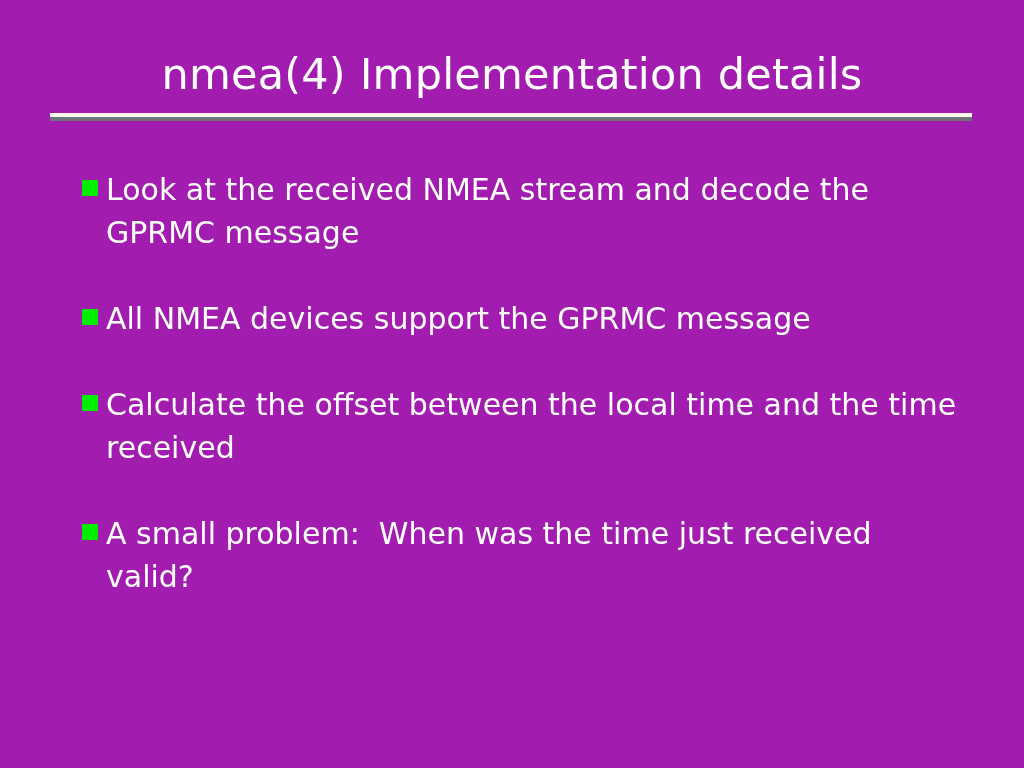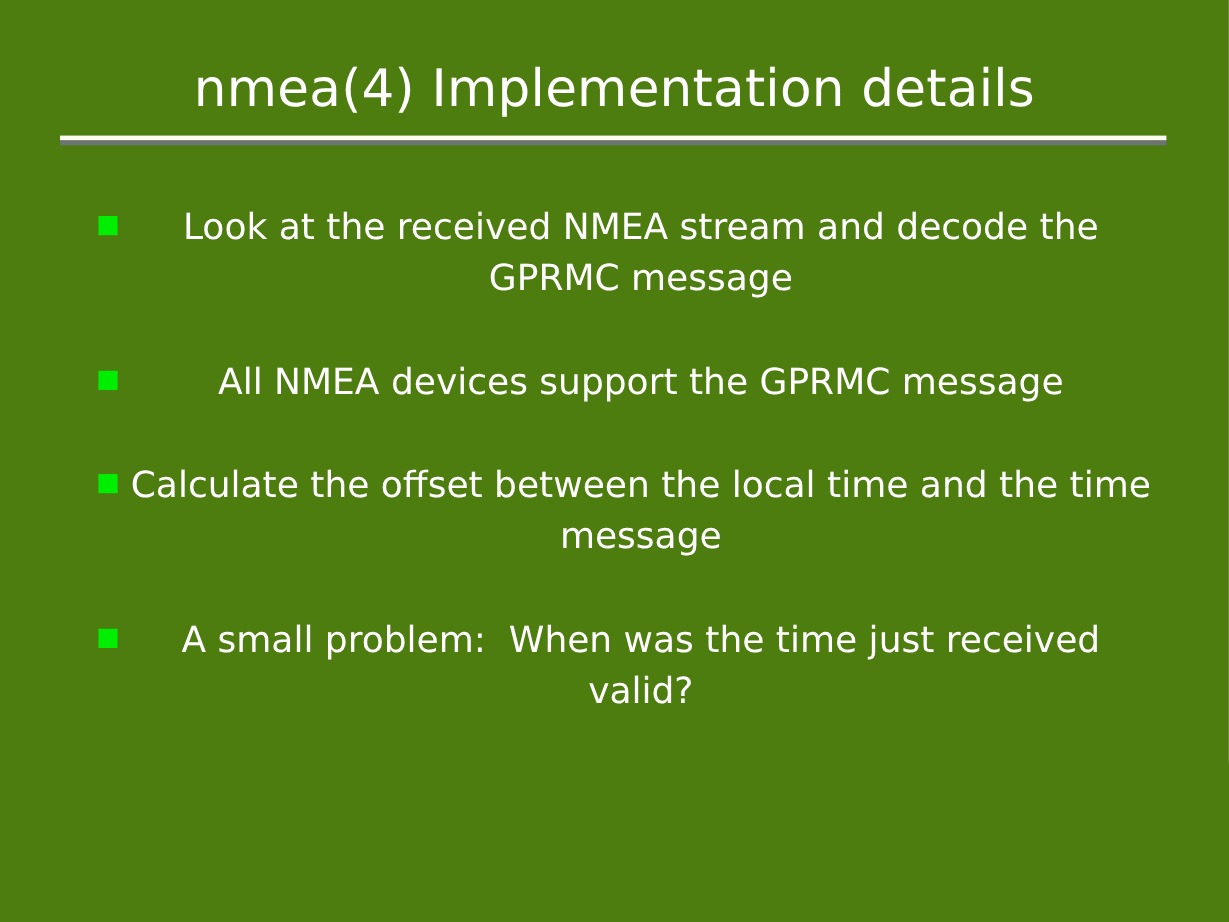--- a/index.html
+++ b/index.html
@@ -97,27 +97,26 @@
   }
 
   .bullet-text {
     display: block;
     color: #ffffff;
     font-family: "DejaVu Sans", "Liberation Sans", sans-serif;
     font-size: 30px;
     font-weight: 400;
     line-height: 43px;
     white-space: pre-wrap;
-    text-align: center;
   }
 </style>
 </head>
 <body>
 
-<div id="slide" style="background: #4d7c0f; padding-left: 40px;">
+<div id="slide" style="background: #a21caf; padding-left: 40px;">
 
   <div id="title-block">
     <h1 id="slide-title" style="color: rgb(255, 255, 255);">nmea(4) Implementation details</h1>
   </div>
 
   <div id="title-rule">
     <div class="rule-light" style="background: rgb(253, 253, 240);"></div>
     <div class="rule-shadow" style="background: rgb(111, 115, 119);"></div>
   </div>
 
@@ -128,21 +127,21 @@
       <span class="bullet-text" style="color: rgb(255, 255, 255);">Look at the received NMEA stream and decode the GPRMC message</span>
     </div>
 
     <div class="bullet-item">
       <span class="bullet-marker" style="background: rgb(0, 238, 0);"></span>
       <span class="bullet-text" style="color: rgb(255, 255, 255);">All NMEA devices support the GPRMC message</span>
     </div>
 
     <div class="bullet-item">
       <span class="bullet-marker" style="background: rgb(0, 238, 0);"></span>
-      <span class="bullet-text" style="color: rgb(255, 255, 255);">Calculate the offset between the local time and the time message</span>
+      <span class="bullet-text" style="color: rgb(255, 255, 255);">Calculate the offset between the local time and the time received</span>
     </div>
 
     <div class="bullet-item">
       <span class="bullet-marker" style="background: rgb(0, 238, 0);"></span>
       <span class="bullet-text" style="color: rgb(255, 255, 255);">A small problem:  When was the time just received valid?</span>
     </div>
 
   </div>
 
 </div>

